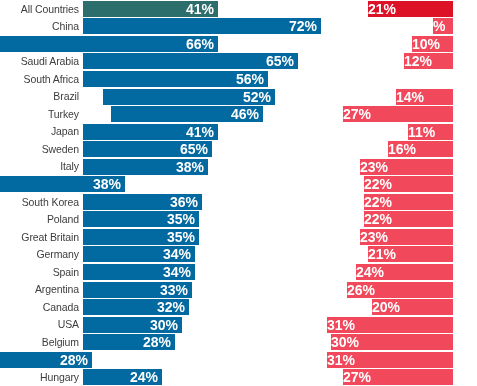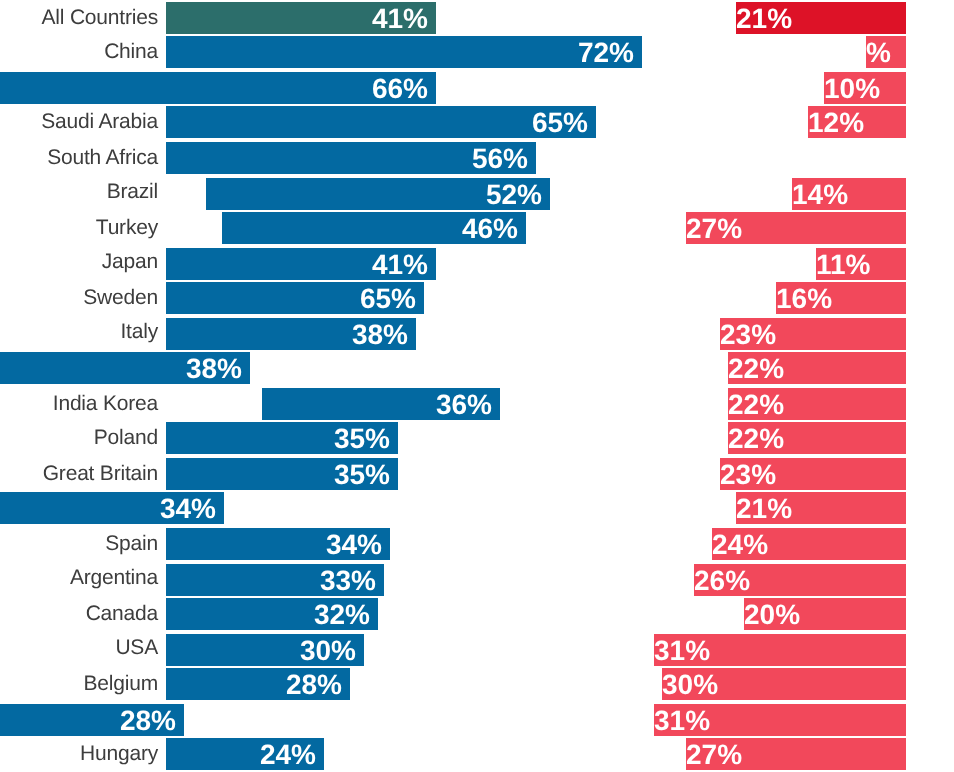--- a/index.html
+++ b/index.html
@@ -241,23 +241,23 @@
             <span class="bar-value">38%</span>
           </div>
         </div>
         <div class="right-plot">
           <div class="bar bar-right" style="width: 89px;">
             <span class="bar-value">22%</span>
           </div>
         </div>
       </div>
       <div class="row">
-        <div class="cat-label">India Korea</div>
-        <div class="left-plot">
-          <div class="bar bar-left" style="width: 119px; margin-left: 48px;">
+        <div class="cat-label">South Korea</div>
+        <div class="left-plot">
+          <div class="bar bar-left" style="width: 119px;">
             <span class="bar-value">36%</span>
           </div>
         </div>
         <div class="right-plot">
           <div class="bar bar-right" style="width: 89px;">
             <span class="bar-value">22%</span>
           </div>
         </div>
       </div>
       <div class="row">
@@ -280,20 +280,21 @@
             <span class="bar-value">35%</span>
           </div>
         </div>
         <div class="right-plot">
           <div class="bar bar-right" style="width: 93px;">
             <span class="bar-value">23%</span>
           </div>
         </div>
       </div>
       <div class="row">
+        <div class="cat-label">Germany</div>
         <div class="left-plot">
           <div class="bar bar-left" style="width: 112px;">
             <span class="bar-value">34%</span>
           </div>
         </div>
         <div class="right-plot">
           <div class="bar bar-right" style="width: 85px;">
             <span class="bar-value">21%</span>
           </div>
         </div>

